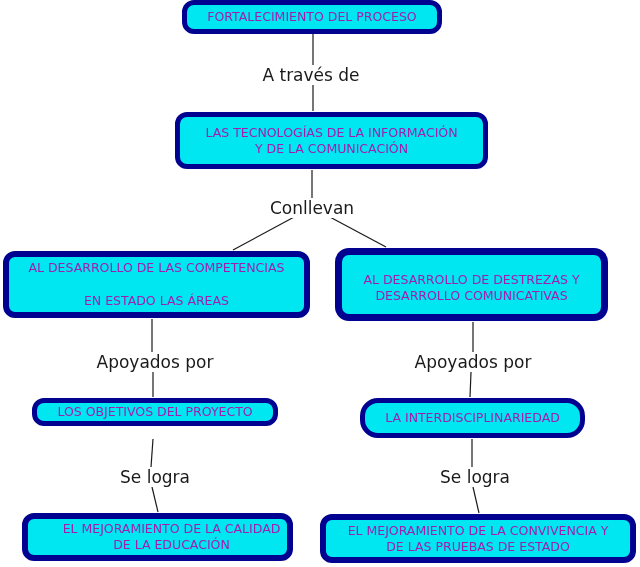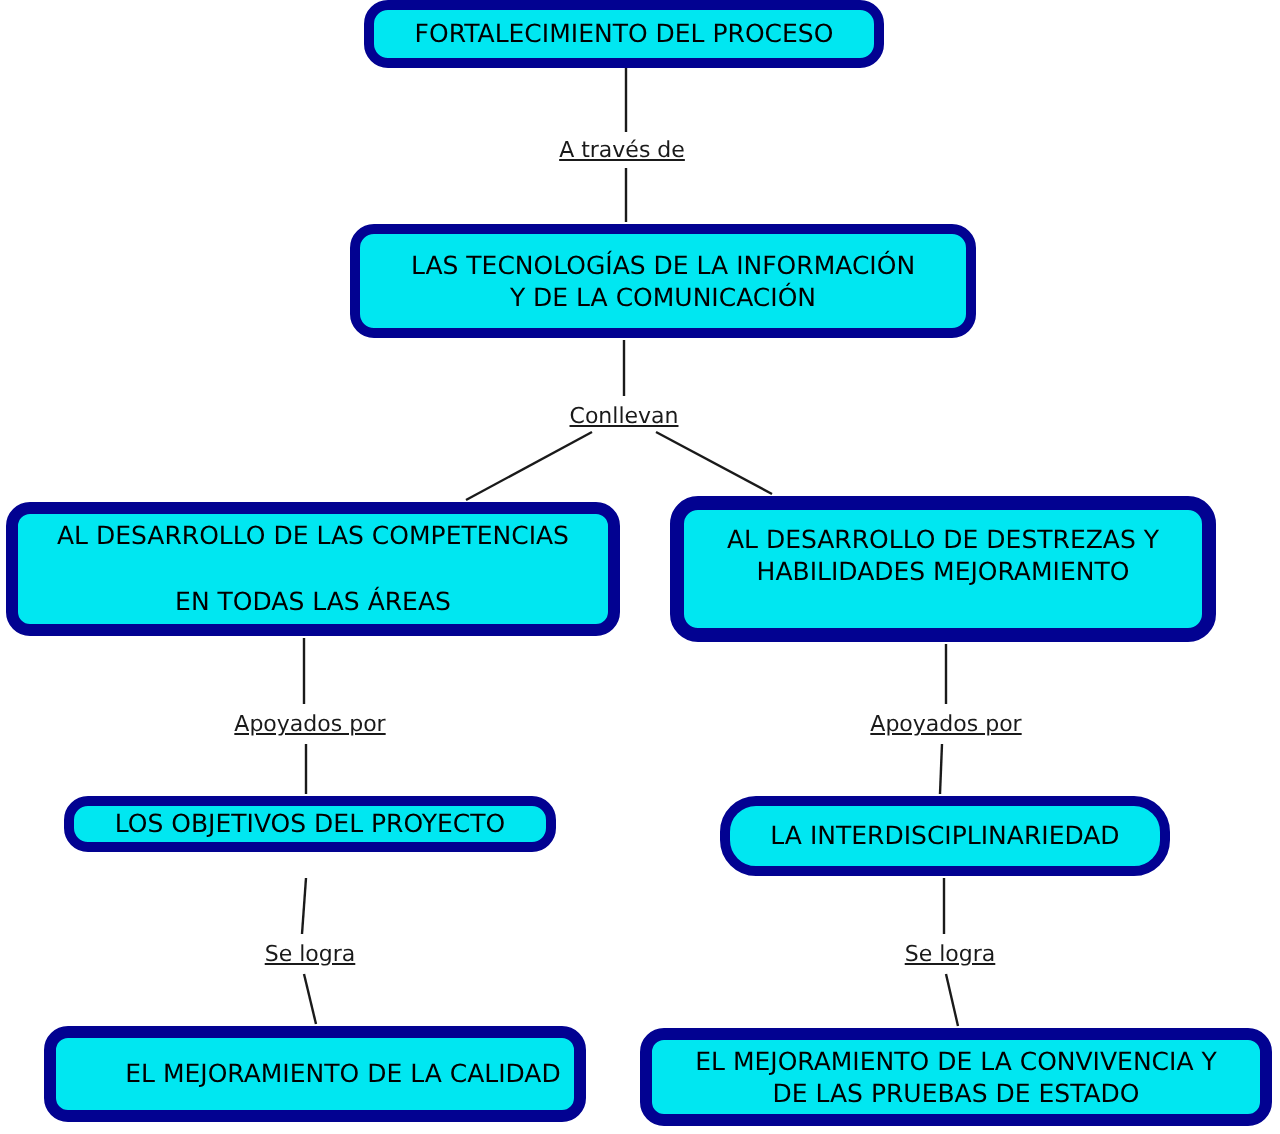--- a/index.html
+++ b/index.html
@@ -17,51 +17,50 @@
     width: 640px; height: 567px;
     pointer-events: none;
   }
   .edges line { stroke: #1a1a1a; stroke-width: 1.2; }
   .node {
     position: absolute;
     box-sizing: border-box;
     background: #00e7f1;
     border: 5px solid #020291;
     border-radius: 12px;
-    color: #000000;
+    color: #a21caf;
     font-size: 12.5px;
     text-align: center;
     display: flex;
     flex-direction: column;
     align-items: center;
     justify-content: center;
     line-height: 1.25;
     cursor: default;
   }
   .node span { display: block; width: 100%; }
   .n-top        { left:182px; top:0px;    width:260px; height:34px; }
   .n-tec        { left:155px; top:112px;  width:313px; height:57px;margin-left:20px; }
   .n-comp       { left:3px;   top:251px;  width:307px; height:67px; border-width:6px;
                   justify-content:space-between; padding:3px 2px; }
   .n-dest       { left:335px; top:248px;  width:273px; height:73px; border-width:7px;
-                  justify-content:flex-start; padding-top:7px; border-radius:14px; }
+                  justify-content:center; padding-top:7px; border-radius:14px; }
   .n-obj        { left:32px;  top:398px;  width:246px; height:28px; }
   .n-inter      { left:360px; top:398px;  width:225px; height:40px;border-radius:18px; }
   .n-cal        { left:22px;  top:513px;  width:271px; height:48px; border-width:6px;padding-left:28px; }
   .n-conv       { left:320px; top:514px;  width:316px; height:49px; border-width:6px; }
   .edge-label {
     position: absolute;
     transform: translate(-50%, -50%);
-    font-size: 11px;
+    font-size: 17px;
     color: #1a1a1a;
     background: #ffffff;
     padding: 0 3px;
     white-space: nowrap;
     cursor: default;
-    text-decoration: underline;
   }
 </style>
 </head>
 <body>
 
 <div class="canvas">
 
   <svg class="edges" viewBox="0 0 640 567">
     <line x1="313" y1="34" x2="313" y2="66"></line>
     <line x1="313" y1="84" x2="313" y2="111"></line>
@@ -82,38 +81,39 @@
     <span>FORTALECIMIENTO DEL PROCESO</span>
   </div>
 
   <div class="node n-tec">
     <span>LAS TECNOLOGÍAS DE LA INFORMACIÓN</span>
     <span>Y DE LA COMUNICACIÓN</span>
   </div>
 
   <div class="node n-comp">
     <span>AL DESARROLLO DE LAS COMPETENCIAS</span>
-    <span>EN TODAS LAS ÁREAS</span>
+    <span>EN ESTADO LAS ÁREAS</span>
   </div>
 
   <div class="node n-dest">
     <span>AL DESARROLLO DE DESTREZAS Y</span>
-    <span>HABILIDADES MEJORAMIENTO</span>
+    <span>DESARROLLO COMUNICATIVAS</span>
   </div>
 
   <div class="node n-obj">
     <span>LOS OBJETIVOS DEL PROYECTO</span>
   </div>
 
   <div class="node n-inter">
     <span>LA INTERDISCIPLINARIEDAD</span>
   </div>
 
   <div class="node n-cal">
     <span>EL MEJORAMIENTO DE LA CALIDAD</span>
+    <span>DE LA EDUCACIÓN</span>
   </div>
 
   <div class="node n-conv">
     <span>EL MEJORAMIENTO DE LA CONVIVENCIA Y</span>
     <span>DE LAS PRUEBAS DE ESTADO</span>
   </div>
 
   <div class="edge-label" style="left:311px; top:75px">A través de</div>
   <div class="edge-label" style="left:312px; top:208px">Conllevan</div>
   <div class="edge-label" style="left:155px; top:362px">Apoyados por</div>

